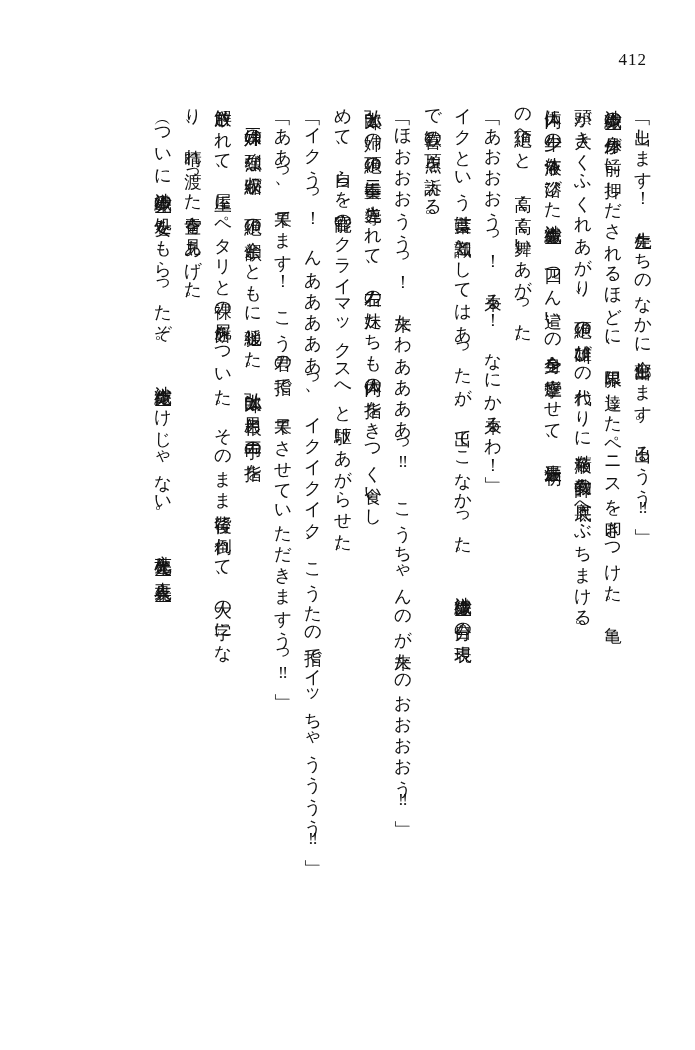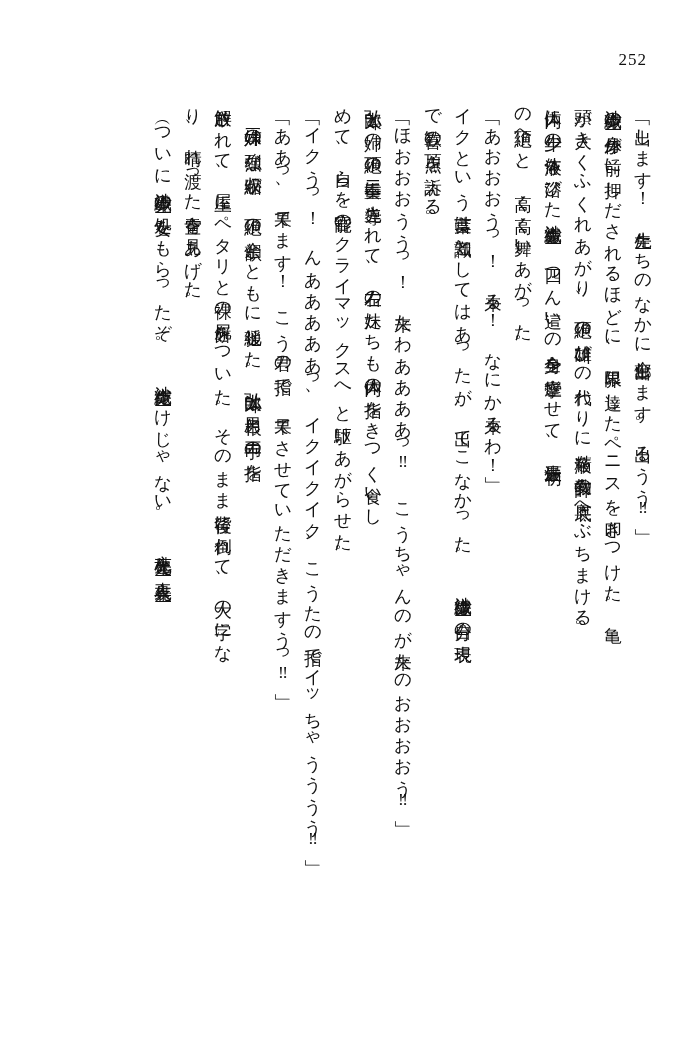--- a/index.html
+++ b/index.html
@@ -62,21 +62,21 @@
     padding-top: 18px;
     box-sizing: border-box;
   }
   
 </style>
 </head>
 <body>
 
 <div class="page">
 
-  <div class="page-number">252</div>
+  <div class="page-number">412</div>
 
   <div class="body-text">
     <div class="line indent">「出します！　先生たちのなかに全部出します。出るうう‼」</div>
     <div class="line">沙織先生の身体が前に押しだされるほどに、限界に達したペニスを叩きつけた。亀</div>
     <div class="line">頭が大きくふくれあがり、絶頂の雄叫びの代わりに精液を女教師の奥底へぶちまける。</div>
     <div class="line">体内に少年の体液を浴びた沙織先生も、四つん這いの全身を痙攣させて、生涯最初</div>
     <div class="line">の絶頂へと、高く高く舞いあがった。</div>
     <div class="line indent">「あおおおうっ！　来る！　なにか来るわ！」</div>
     <div class="line">イクという言葉は知識としてはあったが、出てこなかった。　沙織先生は自分の表現</div>
     <div class="line">で歓喜の頂点を訴える。</div>

